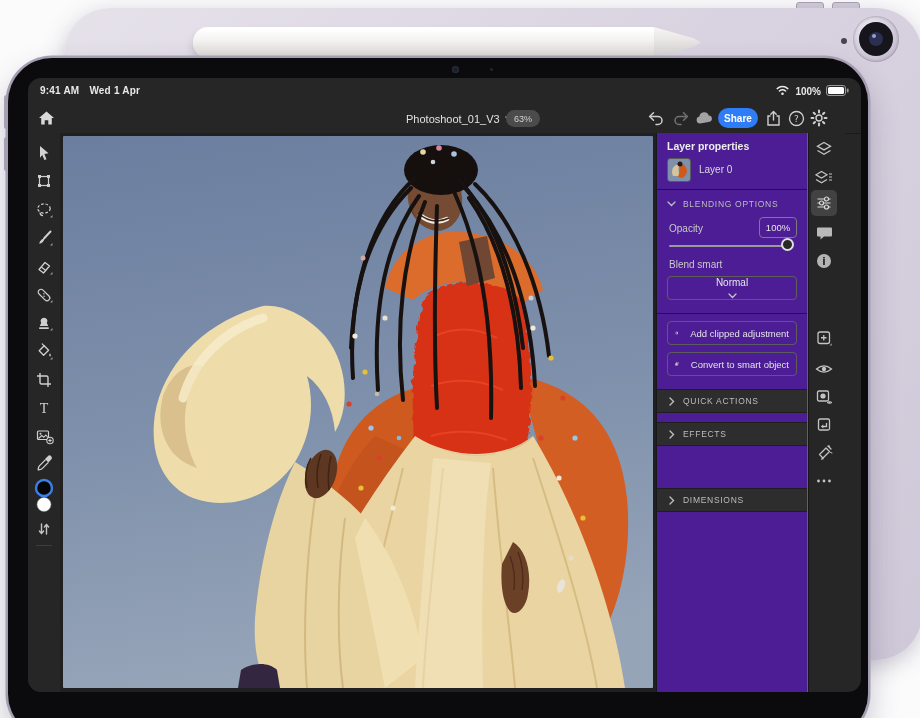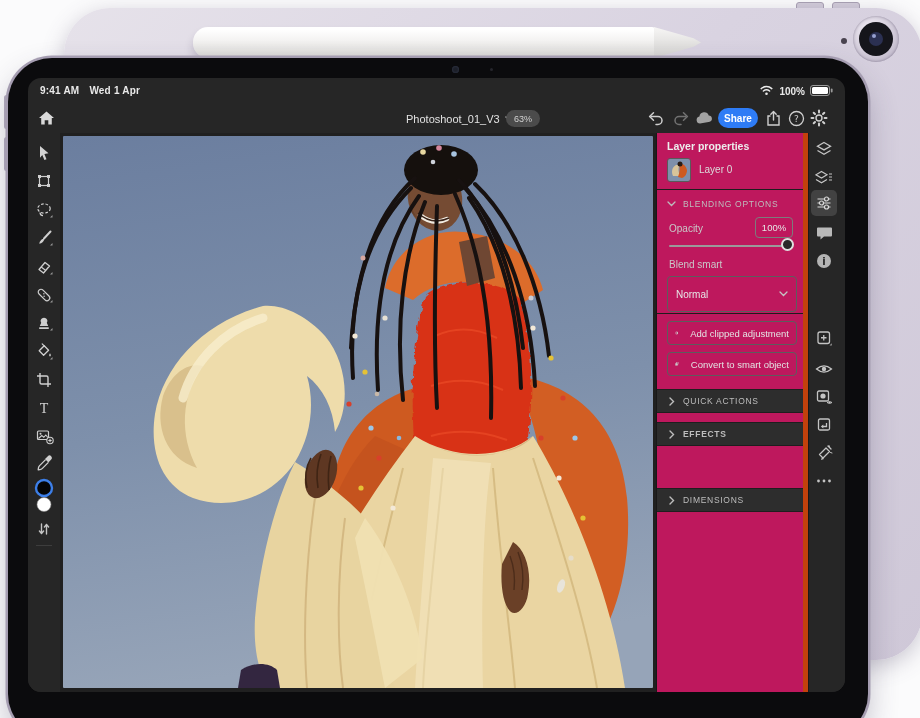--- a/index.html
+++ b/index.html
@@ -22,58 +22,58 @@
     box-shadow:0 7px 10px rgba(40,30,60,.18);}
   .pencil-tip{left:654px;top:27px;width:47px;height:31px;
     clip-path:polygon(0 0,84% 36%,100% 50%,84% 64%,0 100%);
     background:linear-gradient(180deg,#f7f6f5,#d2d1cf);}
   .side-btn{left:4px;width:5px;height:34px;border-radius:3px;background:#b6afc1;}
   .front-ipad{left:8px;top:58px;width:860px;height:680px;border-radius:44px;background:#0b0b0d;
     box-shadow:0 0 0 2.5px #a59db1,0 14px 30px rgba(60,52,82,.30);}
   .front-cam{left:444px;top:8px;width:7px;height:7px;border-radius:50%;background:#1d2029;box-shadow:inset 0 0 2px #3c4258;}
   .front-cam2{left:482px;top:10px;width:3px;height:3px;border-radius:50%;background:#26262c;}
   
-  .screen{left:20px;top:20px;width:817px;height:614px;border-radius:13px;overflow:hidden;background:#262626;color:#e4e4e4;}
+  .screen{left:20px;top:20px;width:817px;height:614px;border-radius:13px;overflow:hidden;background:#262626;color:#e4e4e4;padding-left:16px;}
   .statusbar-left{left:12px;top:7px;font-size:10px;font-weight:700;color:#e9e9e9;letter-spacing:.2px;}
   .statusbar-left span{margin-right:10px;}
   .statusbar-right{right:12px;top:6px;display:flex;align-items:center;gap:5px;font-size:10px;font-weight:700;color:#e9e9e9;}
   .header{left:0;top:26px;width:100%;height:29px;border-bottom:1px solid #1b1b1b;}
   .icon-btn{width:20px;height:20px;display:flex;align-items:center;justify-content:center;}
   .title-group{left:378px;top:5px;height:20px;display:flex;align-items:center;gap:5px;font-size:11px;color:#e2e2e2;}
   .zoom-badge{left:478px;top:6px;width:34px;height:17px;border-radius:9px;background:#4b4b4b;color:#d3d3d3;
     font-size:9px;display:flex;align-items:center;justify-content:center;}
   .share-pill{left:690px;top:4px;width:40px;height:20px;border-radius:10px;background:#2e7cf6;color:#fff;
     font-size:10px;font-weight:700;display:flex;align-items:center;justify-content:center;}
   
   .tools-rail{left:0;top:55px;width:32px;height:559px;background:#262626;}
   .tool{left:4px;width:24px;height:24px;display:flex;align-items:center;justify-content:center;}
   .tool svg{display:block;}
   .rail-divider{left:8px;width:16px;height:1px;background:#3d3d3d;}
   
   .canvas-wrap{left:32px;top:55px;width:596px;height:559px;background:#202020;}
   .photo{left:3px;top:3px;width:590px;height:552px;border-radius:1px;overflow:hidden;}
   
-  .layer-panel{left:628px;top:55px;width:152px;height:559px;background:#be185d;
-    border-left:1px solid #191919;border-right:5px solid #c2410c;box-sizing:border-box;}
+  .layer-panel{left:628px;top:55px;width:152px;height:559px;background:#4c1d95;
+    border-left:1px solid #191919;border-right:1px solid #c2410c;box-sizing:border-box;}
   .panel-title{left:10px;top:7px;font-size:10.5px;font-weight:700;color:#ececec;}
   .layer-row{left:0;top:22px;width:100%;height:30px;}
   .layer-thumb{left:10px;top:3px;width:22px;height:22px;border-radius:3px;border:1px solid #5a5a5a;overflow:hidden;}
   .layer-name{left:42px;top:9px;font-size:10px;color:#dcdcdc;}
   .h-div{left:0;width:100%;height:1px;background:#1d1d1d;}
   .blend-header{left:0;top:59px;width:100%;height:24px;display:flex;align-items:center;gap:7px;padding-left:10px;box-sizing:border-box;}
   .caps{font-size:8.5px;letter-spacing:.7px;color:#bdbdbd;}
   .field-label{font-size:10px;color:#c9c9c9;}
   .opacity-label{left:12px;top:90px;}
   .opacity-value{right:10px;top:84px;width:36px;height:19px;border:1px solid #7c7c7c;border-radius:4px;
     font-size:9.5px;color:#e6e6e6;display:flex;align-items:center;justify-content:center;}
   .slider-track{left:12px;top:112px;width:124px;height:2px;background:#9a9a9a;border-radius:1px;}
   .slider-knob{left:124px;top:105px;width:13px;height:13px;border-radius:50%;border:2px solid #dedede;background:#282828;box-sizing:border-box;}
   .blend-label{left:12px;top:126px;}
-  .dropdown{left:10px;top:143px;width:130px;height:36px;border:1px solid #5d5d5d;border-radius:4px;box-sizing:border-box;
-    display:flex;align-items:center;justify-content:space-between;padding:0 8px;font-size:10px;color:#e6e6e6;}
+  .dropdown{left:10px;top:143px;width:130px;height:24px;border:1px solid #5d5d5d;border-radius:4px;box-sizing:border-box;
+    display:flex;align-items:center;justify-content:space-between;padding:0 8px;font-size:10px;color:#e6e6e6;flex-direction:column;}
   .panel-btn{left:10px;width:130px;height:24px;border:1px solid #5d5d5d;border-radius:4px;box-sizing:border-box;
     display:flex;align-items:center;gap:12px;padding:0 7px;font-size:9.5px;color:#e3e3e3;white-space:nowrap;}
   .section{left:0;width:100%;height:24px;background:#2d2d2d;border-top:1px solid #1e1e1e;border-bottom:1px solid #1e1e1e;
     display:flex;align-items:center;gap:8px;padding-left:12px;box-sizing:border-box;}
   
   .right-rail{left:780px;top:55px;width:37px;height:559px;background:#262626;border-left:1px solid #191919;box-sizing:border-box;}
   .rail-ic{left:2px;width:26px;height:26px;display:flex;align-items:center;justify-content:center;}
   .rail-ic.sel{background:#424242;border-radius:5px;}
 </style>
 </head>
@@ -441,21 +441,21 @@
             <rect x="5" y="1" width="6" height="6" fill="none" stroke="#c9c9c9" stroke-width="1.2"></rect>
           </svg>
         <span>Convert to smart object</span>
       </div>
       <div class="abs section" style="top:256px;align-items:center;">
         <svg width="6" height="9" viewBox="0 0 6 9">
             <path d="M1 1 L4.5 4.5 L1 8" fill="none" stroke="#bdbdbd" stroke-width="1.4" stroke-linecap="round"></path>
           </svg>
         <span class="caps">QUICK ACTIONS</span>
       </div>
-      <div class="abs section" style="top:289px;font-weight:bold;">
+      <div class="abs section" style="top:289px;">
         <svg width="6" height="9" viewBox="0 0 6 9">
             <path d="M1 1 L4.5 4.5 L1 8" fill="none" stroke="#bdbdbd" stroke-width="1.4" stroke-linecap="round"></path>
           </svg>
         <span class="caps">EFFECTS</span>
       </div>
       <div class="abs section" style="top:355px;">
         <svg width="6" height="9" viewBox="0 0 6 9">
             <path d="M1 1 L4.5 4.5 L1 8" fill="none" stroke="#bdbdbd" stroke-width="1.4" stroke-linecap="round"></path>
           </svg>
         <span class="caps">DIMENSIONS</span>

